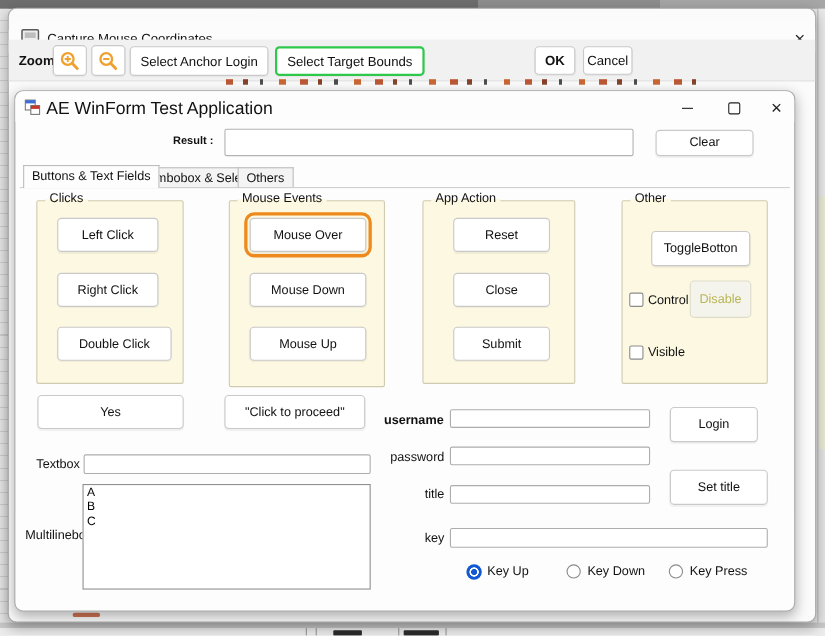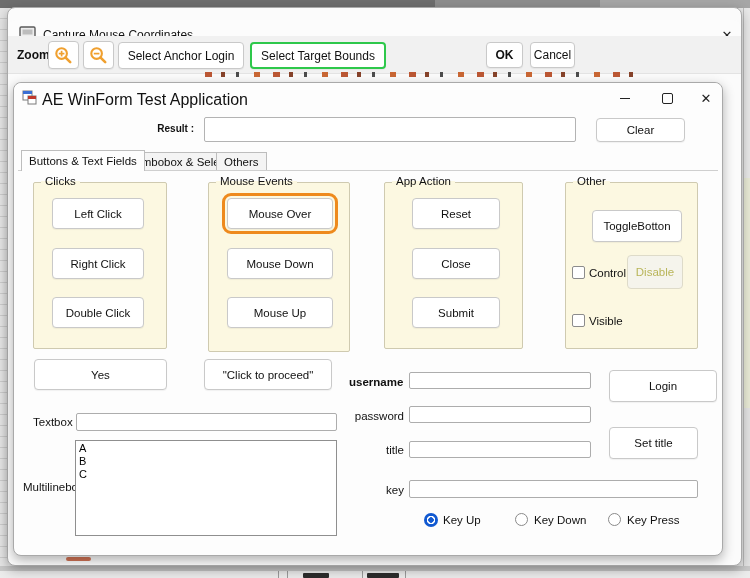--- a/index.html
+++ b/index.html
@@ -153,21 +153,21 @@
     </div>
     <div class="tab" style="left:202px;">
       <span>Others</span>
     </div>
     <div class="abs" style="left:4px;top:87px;width:700px;height:1px;background:#cfcfcf;z-index:2;"></div>
 
     <div class="group" style="left:19px;top:99px;width:134px;height:167px;">
       <span class="glabel">Clicks</span>
       <button class="btn" style="left:18px;top:15px;width:92px;height:31px;">Left Click</button>
       <button class="btn" style="left:18px;top:65px;width:92px;height:31px;">Right Click</button>
-      <button class="btn" style="left:18px;top:114px;width:92px;height:31px;">Double Click</button>
+      <button class="btn" style="left:18px;top:114px;width:104px;height:31px;">Double Click</button>
     </div>
 
     <div class="group" style="left:194px;top:99px;width:142px;height:170px;">
       <span class="glabel">Mouse Events</span>
       <button class="btn hl-orange" style="left:18px;top:15px;width:106px;height:31px;">Mouse Over</button>
       <button class="btn" style="left:18px;top:65px;width:106px;height:31px;">Mouse Down</button>
       <button class="btn" style="left:18px;top:114px;width:106px;height:31px;">Mouse Up</button>
     </div>
 
     <div class="group" style="left:370px;top:99px;width:139px;height:167px;">
@@ -193,21 +193,21 @@
     <span class="lbl" style="left:19px;top:333px;">Textbox</span>
     <input class="field" style="left: 62px; top: 330px; width: 261px; height: 18px;" value="">
 
     <span class="lbl" style="left:9px;top:398px;">Multilinebox</span>
     <textarea class="field" style="left: 61px; top: 357px; width: 262px; height: 96px;">A
 B
 C</textarea>
 
     <span class="lbl" style="left:335px;top:293px;width:55px;text-align:left;font-weight:bold;">username</span>
     <input class="field" style="left: 395px; top: 289px; width: 182px; height: 17px;" value="">
-    <button class="btn" style="left:595px;top:287px;width:108px;height:32px;">Login</button>
+    <button class="btn" style="left:595px;top:287px;width:80px;height:32px;">Login</button>
 
     <span class="lbl" style="left:335px;top:327px;width:55px;text-align:right;">password</span>
     <input class="field" style="left: 395px; top: 323px; width: 182px; height: 17px;" value="">
 
     <span class="lbl" style="left:335px;top:361px;width:55px;text-align:right;">title</span>
     <input class="field" style="left: 395px; top: 358px; width: 182px; height: 17px;" value="">
     <button class="btn" style="left:595px;top:344px;width:89px;height:32px;">Set title</button>
 
     <span class="lbl" style="left:335px;top:401px;width:55px;text-align:right;">key</span>
     <input class="field" style="left: 395px; top: 397px; width: 289px; height: 18px;" value="">

